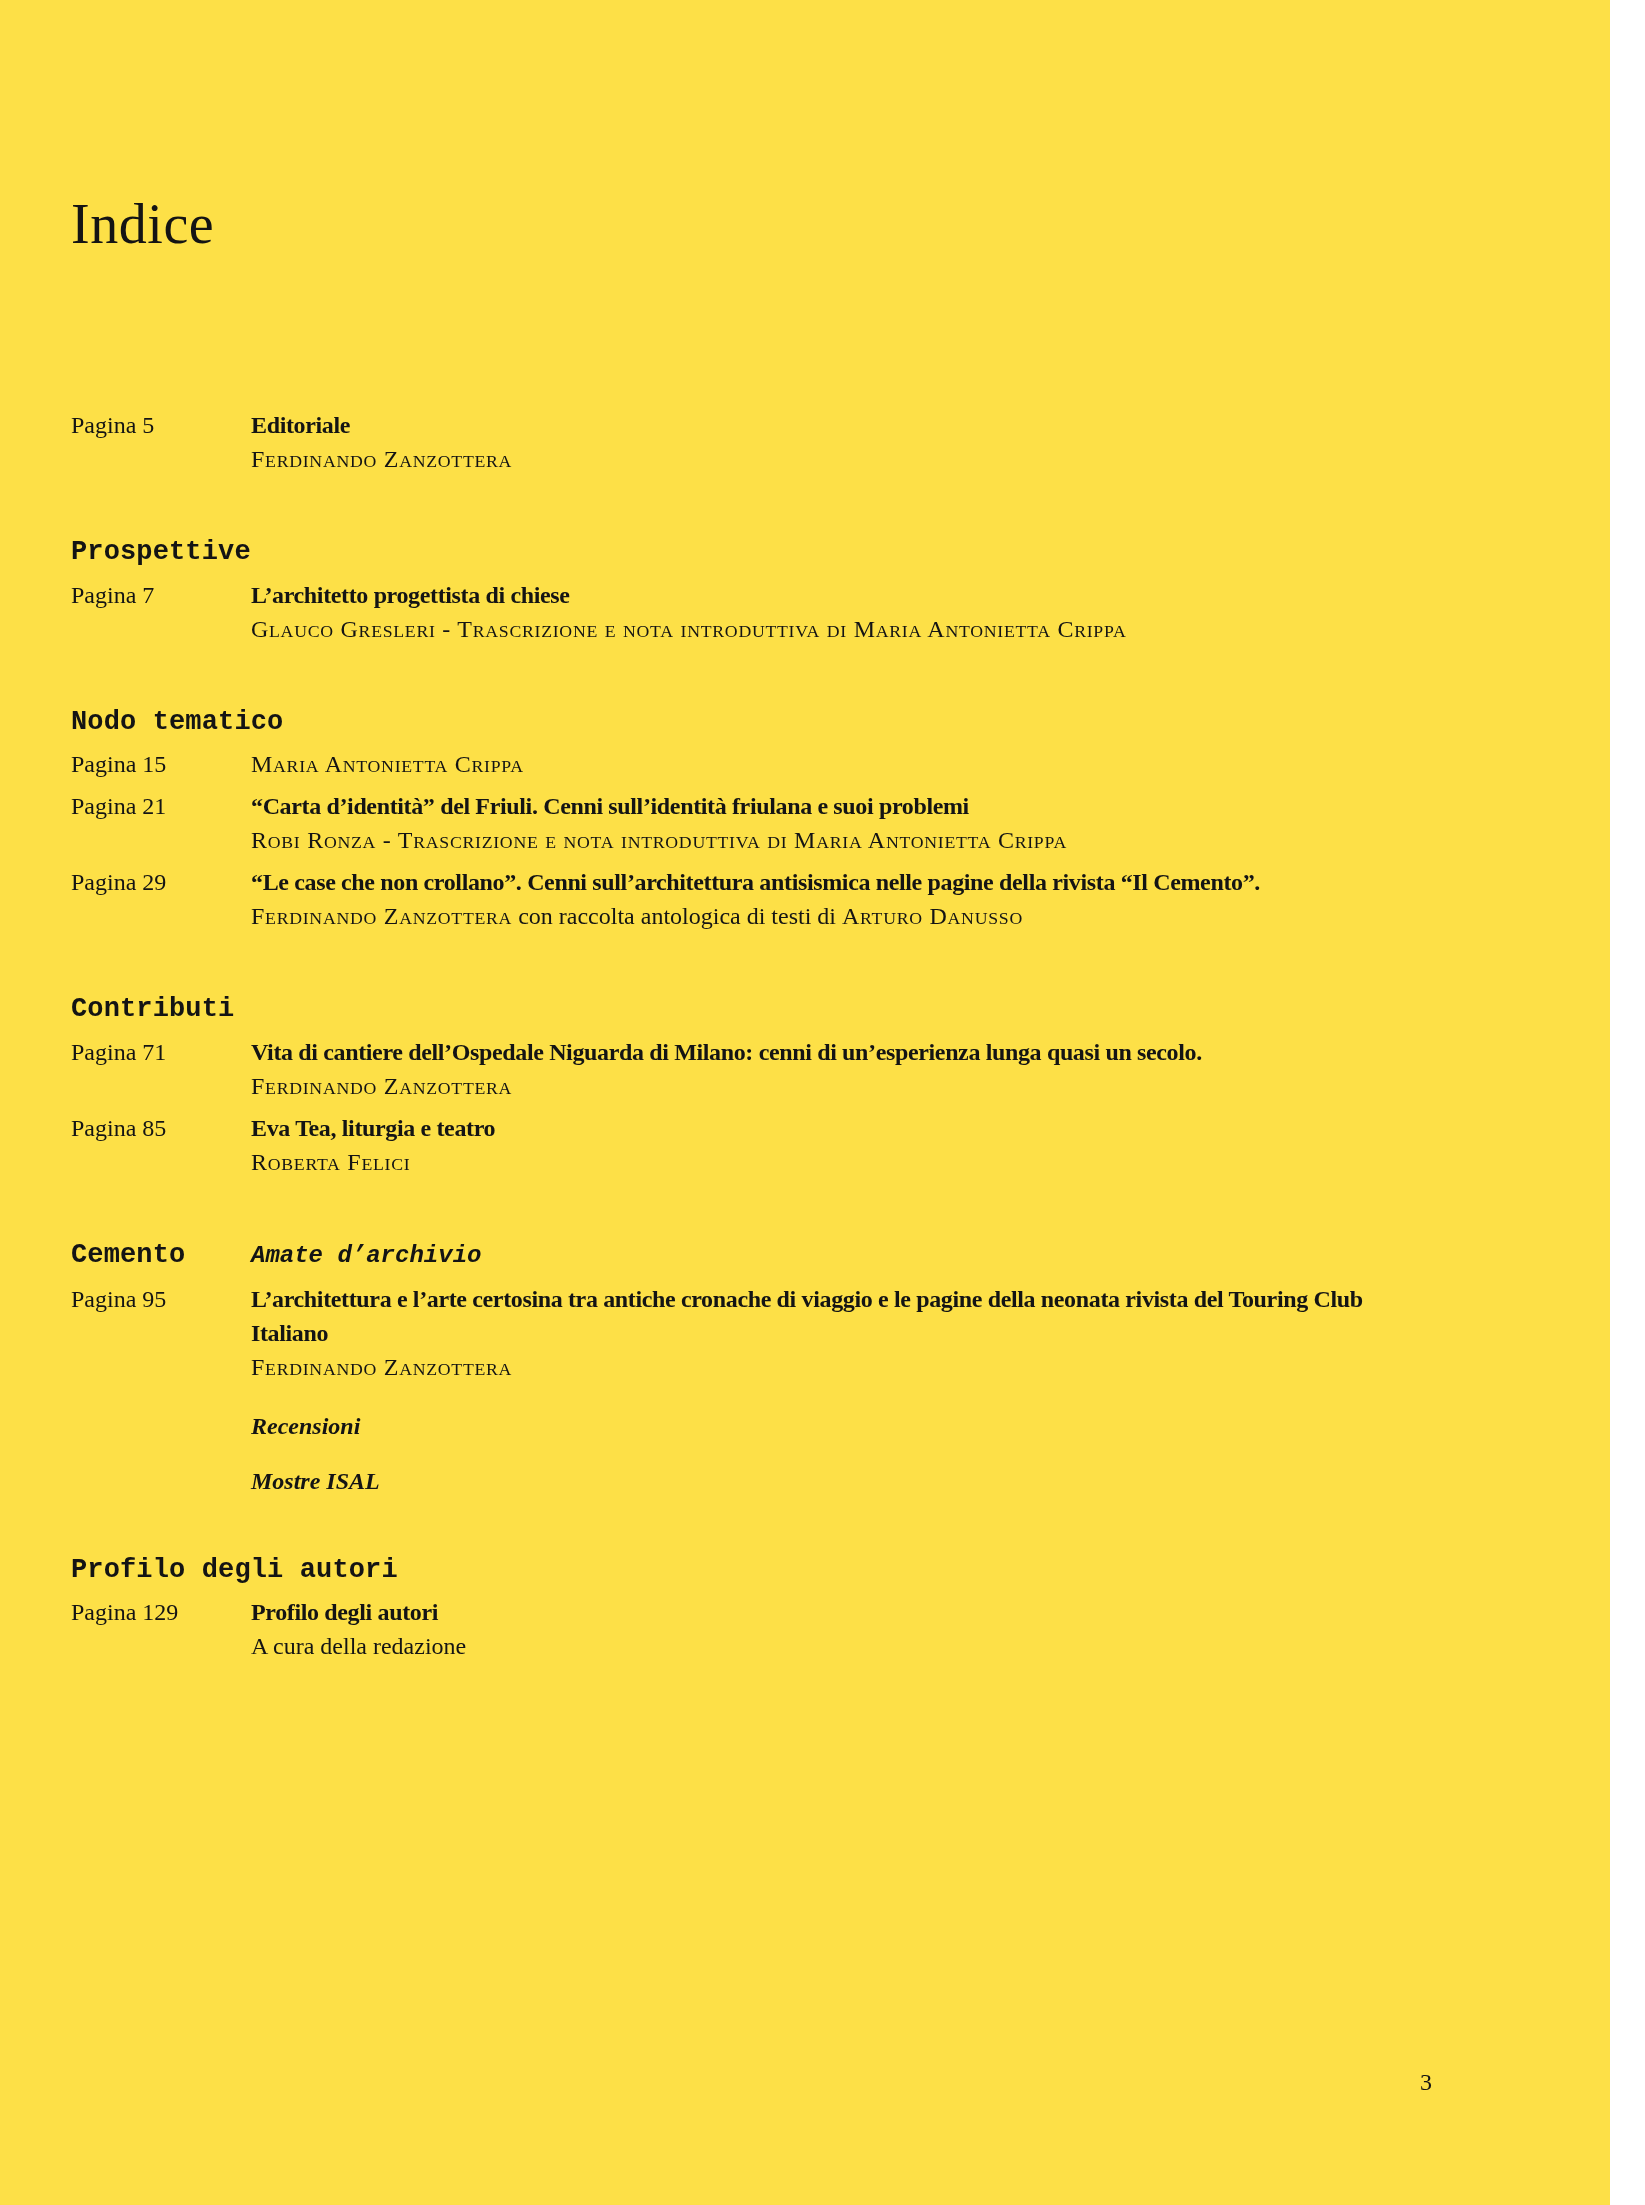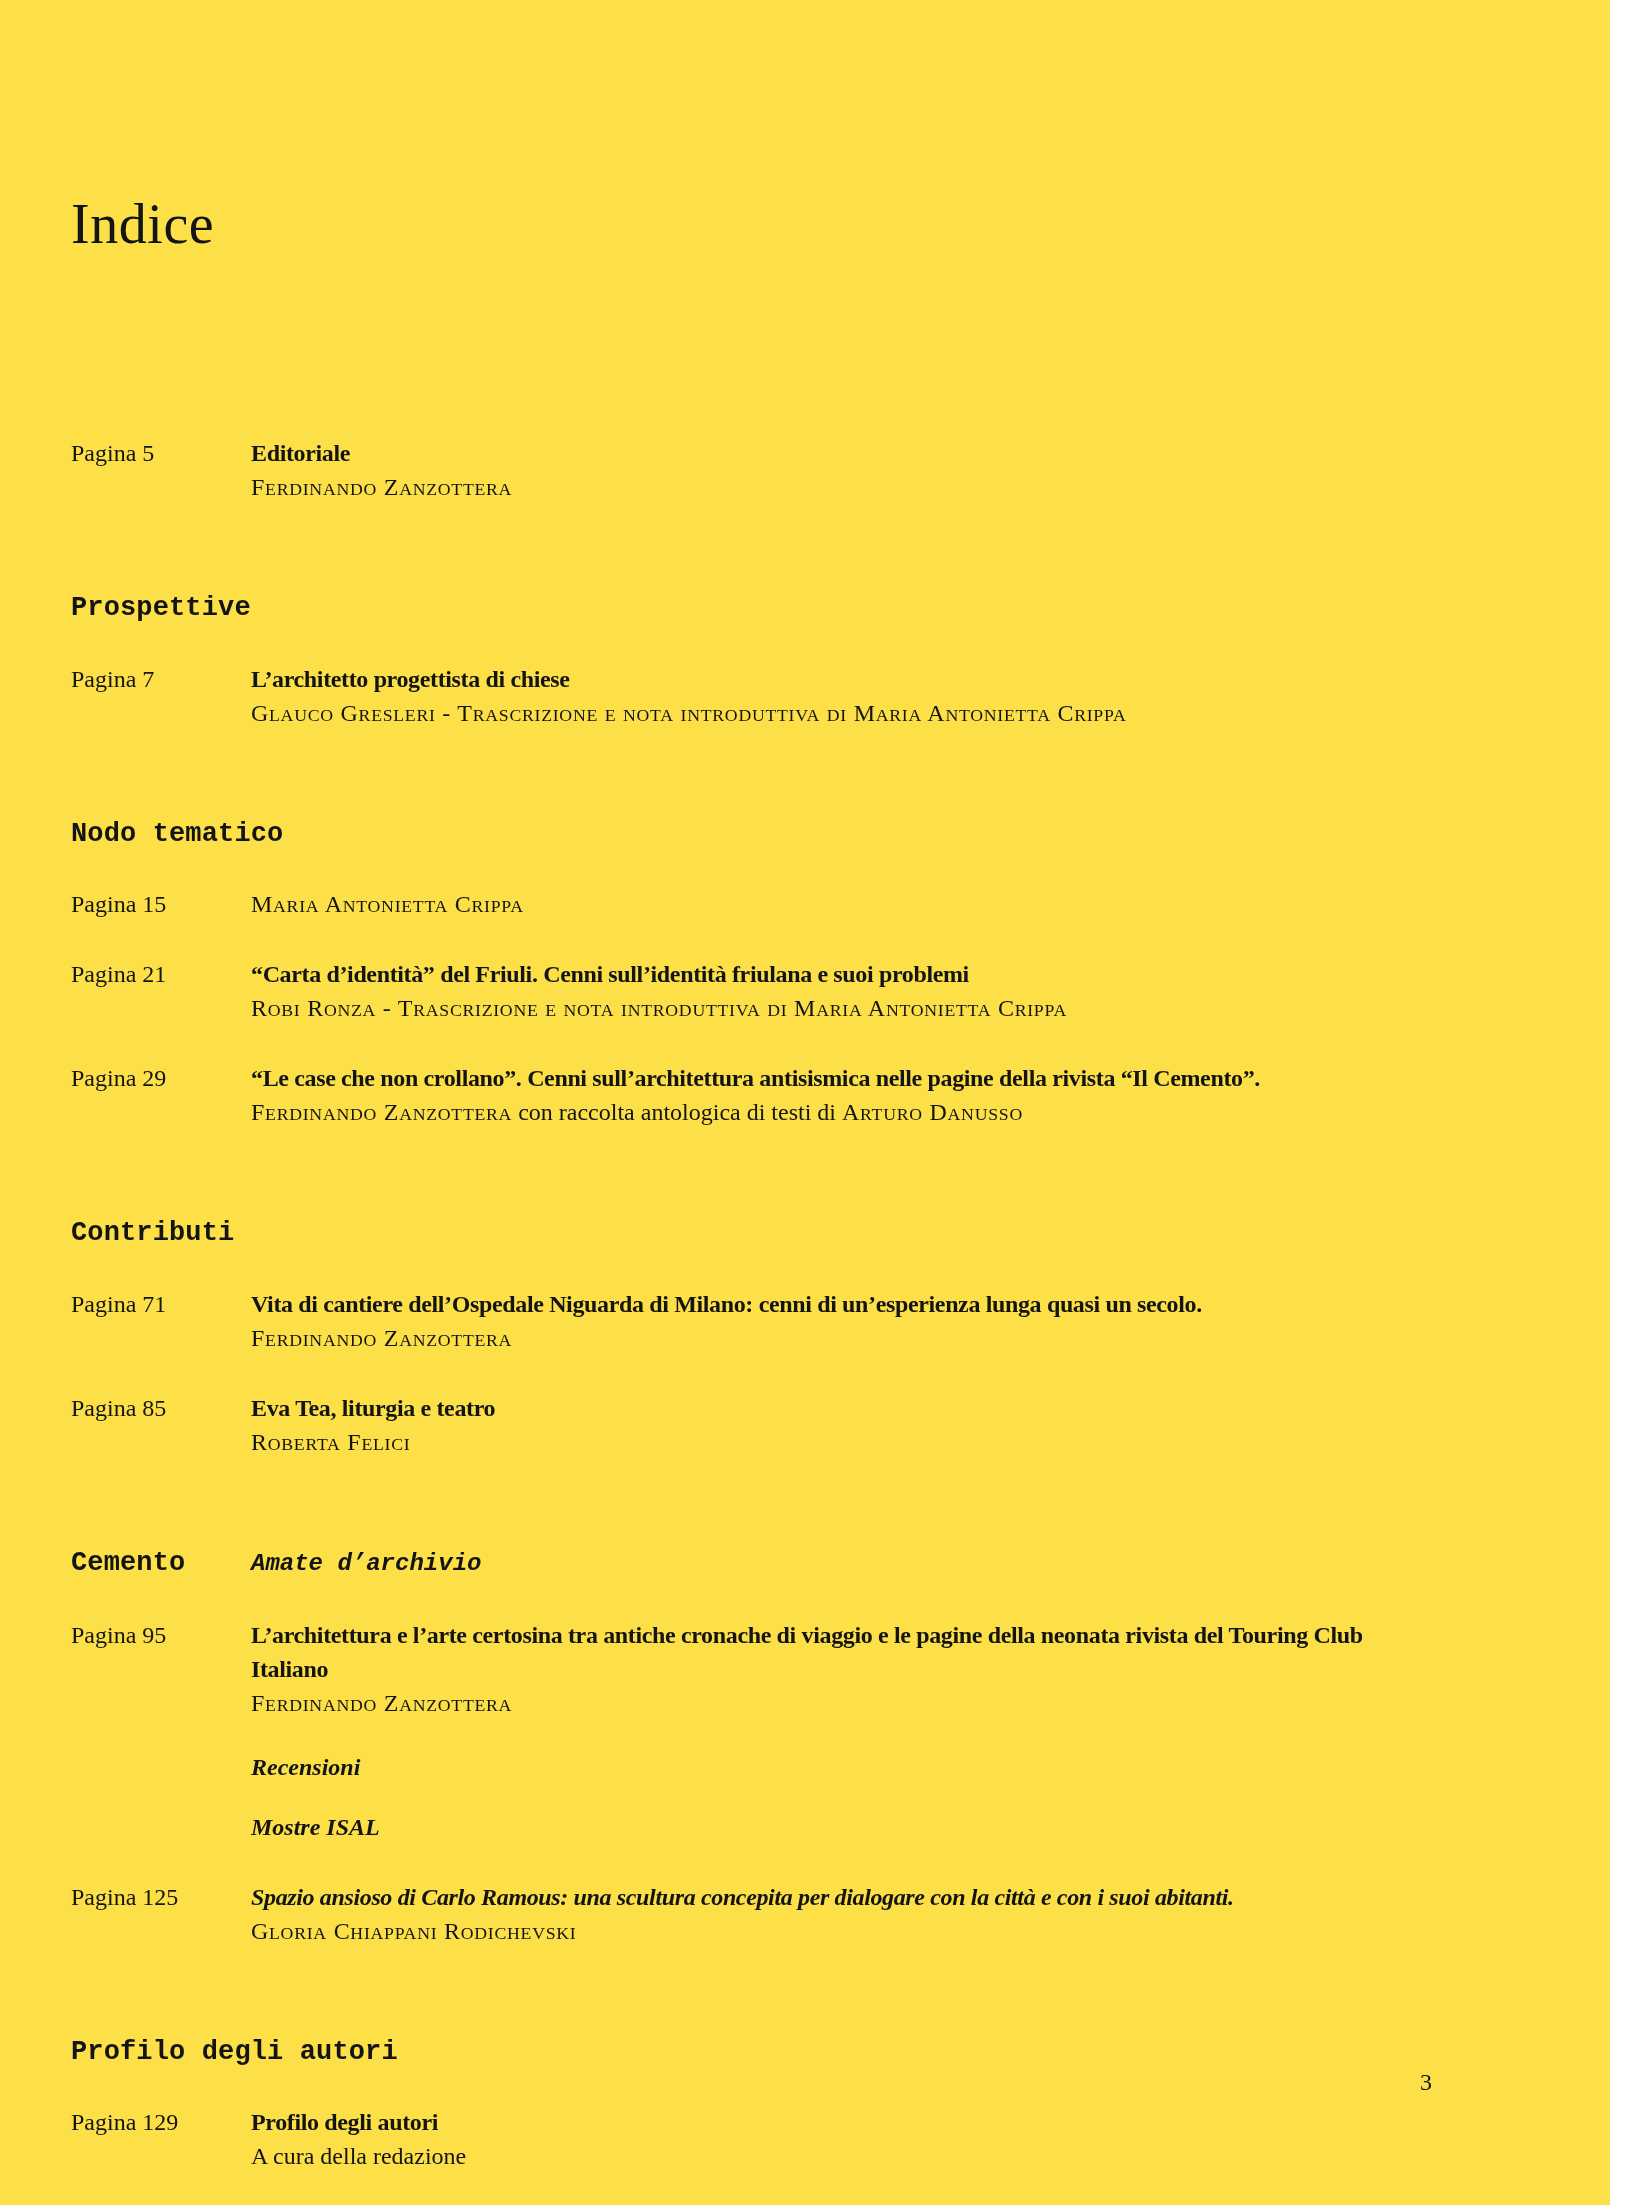--- a/index.html
+++ b/index.html
@@ -28,21 +28,20 @@
   .toc { width: 100%; }
   .row {
     display: flex;
     align-items: baseline;
   }
   .col-page {
     flex: 0 0 180px;
     width: 180px;
     font-size: 24px;
     line-height: 34px;
-    margin-top: 28px;
   }
   .col-main {
     flex: 1 1 auto;
     min-width: 0;
   }
   .row--heading { margin-top: 59px; margin-bottom: 10.7px; font-family: Liberation Mono, monospace; }
   .row--subheading { margin-top: 25px; margin-bottom: 10px; }
   .row--entry + .row--entry { margin-top: 6px; }
   .heading-text {
     font-size: 27px;
@@ -161,27 +160,20 @@
         <div class="col-main">
           <div class="subheading">Recensioni</div>
         </div>
       </div>
       <div class="row row--subheading">
         <div class="col-page"></div>
         <div class="col-main">
           <div class="subheading">Mostre ISAL</div>
         </div>
       </div>
-      <div class="row row--entry">
-        <div class="col-page">Pagina 125</div>
-        <div class="col-main">
-          <div class="entry-title italic">Spazio ansioso di Carlo Ramous: una scultura concepita per dialogare con la città e con i suoi abitanti.</div>
-          <div class="entry-author"><span class="sc-run">G<span class="scx">LORIA</span> C<span class="scx">HIAPPANI</span> R<span class="scx">ODICHEVSKI</span></span></div>
-        </div>
-      </div>
       <div class="row row--heading">
         <div class="col-page heading-text">Profilo degli autori</div>
       </div>
       <div class="row row--entry">
         <div class="col-page">Pagina 129</div>
         <div class="col-main">
           <div class="entry-title">Profilo degli autori</div>
           <div class="entry-author">A cura della redazione</div>
         </div>
       </div>

